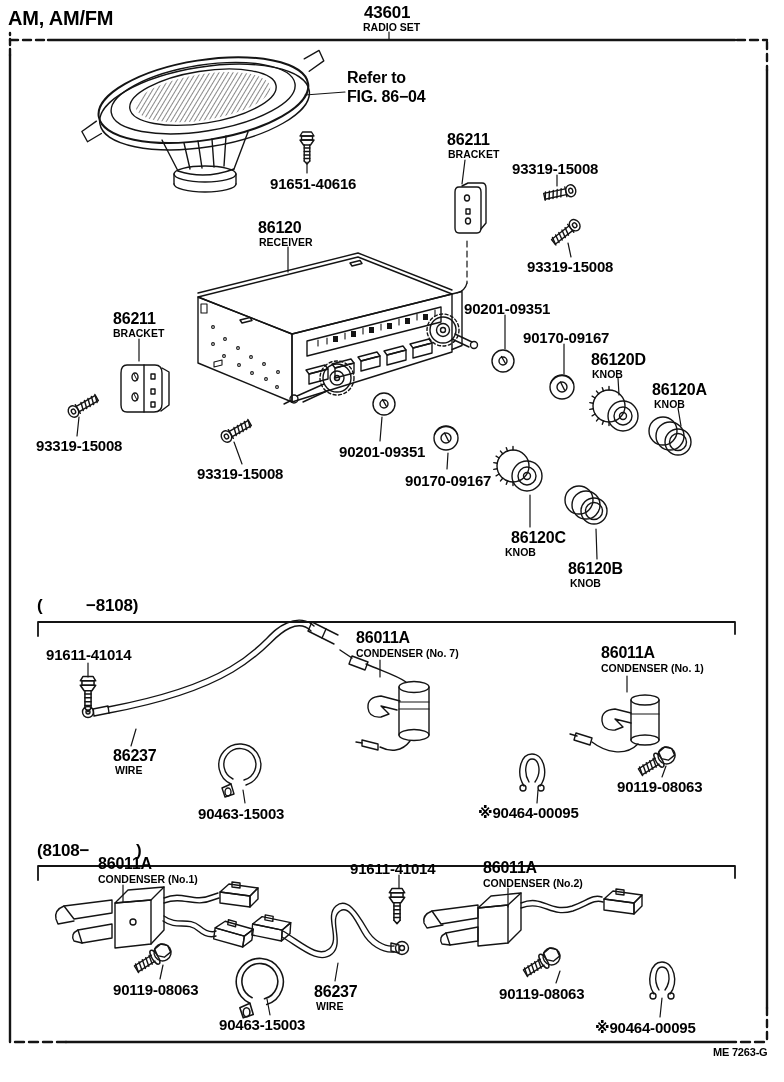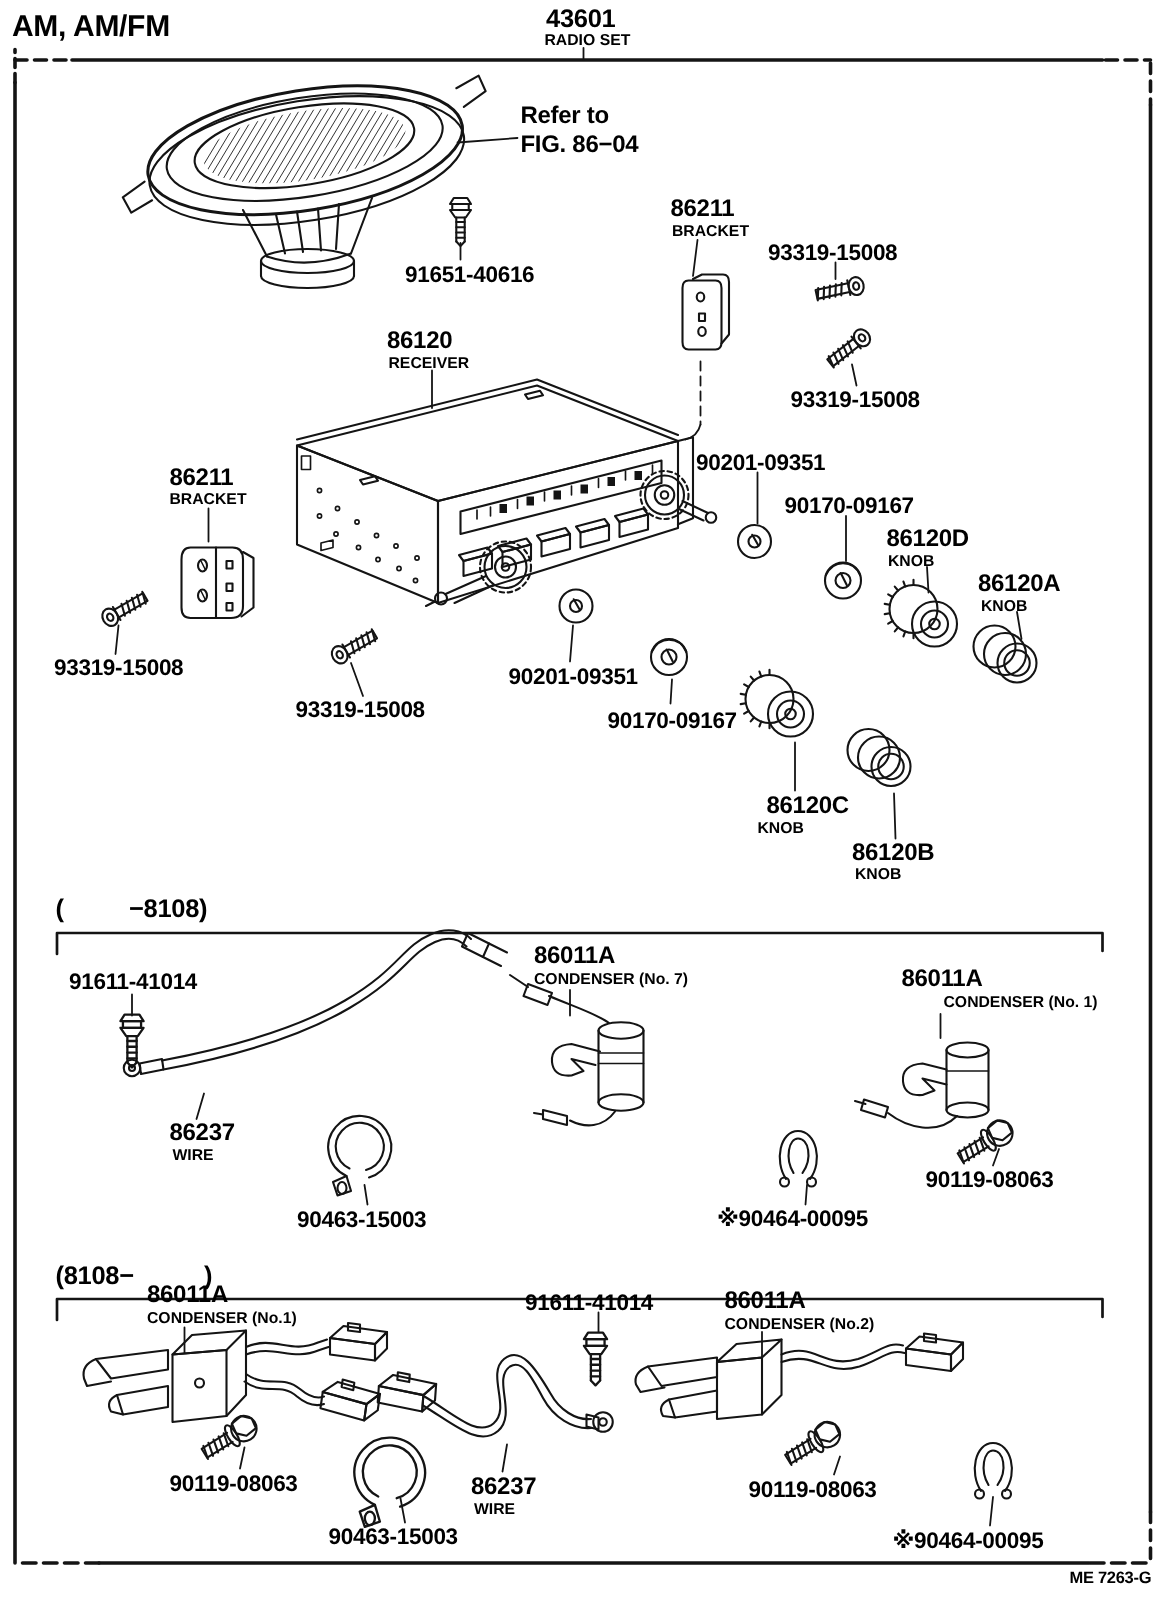--- a/index.html
+++ b/index.html
@@ -374,21 +374,21 @@
 
 <div class="lbl r17" style="left:37px;top:597px">(</div>
 <div class="lbl r17" style="left:86px;top:597px">−8108)</div>
 <div class="lbl n15" style="left:46px;top:647px">91611-41014</div>
 <div class="lbl n16" style="left:113px;top:748px">86237</div>
 <div class="lbl s10" style="left:115px;top:765px">WIRE</div>
 <div class="lbl n15" style="left:198px;top:806px">90463-15003</div>
 <div class="lbl n16" style="left:356px;top:630px">86011A</div>
 <div class="lbl s10" style="left:356px;top:648px">CONDENSER (No. 7)</div>
 <div class="lbl n16" style="left:601px;top:645px">86011A</div>
-<div class="lbl s10" style="left:629px;top:663px">CONDENSER (No. 1)</div>
+<div class="lbl s10" style="left:601px;top:663px">CONDENSER (No. 1)</div>
 <div class="lbl n15" style="left:478px;top:805px">※90464-00095</div>
 <div class="lbl n15" style="left:617px;top:779px">90119-08063</div>
 
 <div class="lbl r17" style="left:37px;top:842px">(8108−</div>
 <div class="lbl r17" style="left:136px;top:842px">)</div>
 <div class="lbl n16" style="left:98px;top:856px">86011A</div>
 <div class="lbl s10" style="left:98px;top:874px">CONDENSER (No.1)</div>
 <div class="lbl n15" style="left:350px;top:861px">91611-41014</div>
 <div class="lbl n16" style="left:483px;top:860px">86011A</div>
 <div class="lbl s10" style="left:483px;top:878px">CONDENSER (No.2)</div>

